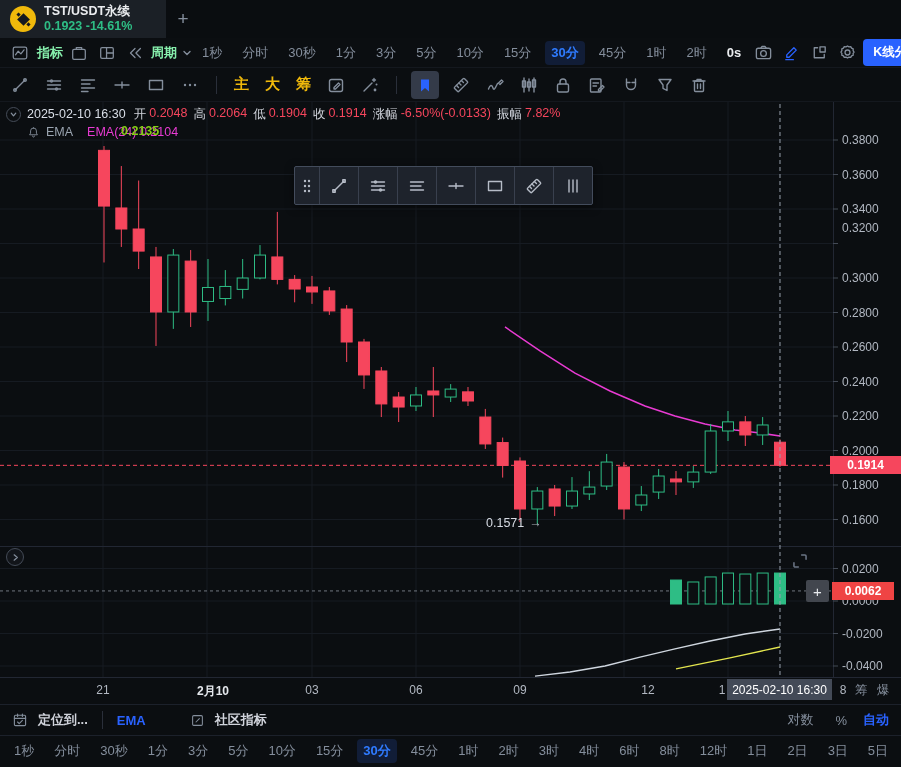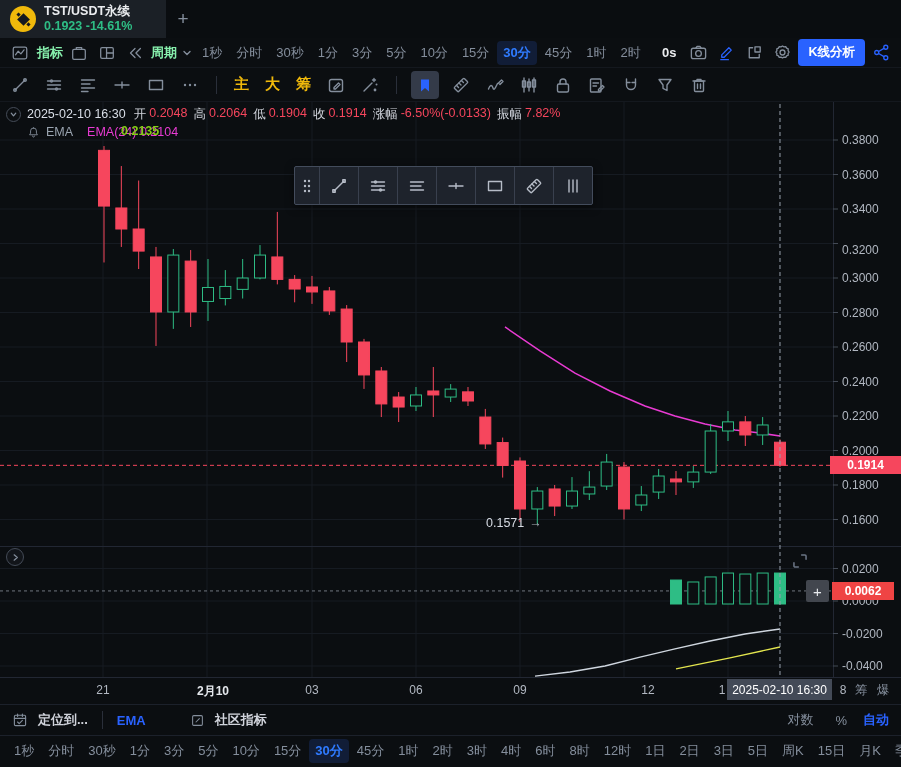--- a/index.html
+++ b/index.html
@@ -21,21 +21,21 @@
   .toolbar2 { height:34px; display:flex; align-items:center; padding:0 8px; gap:10px; border-bottom:1px solid #14181e; flex:0 0 auto; }
   .tlabel { font-size:13px; color:#86efac; font-weight:700; white-space:nowrap; }
   .muted { color:#848e9c; }
   .ibtn { display:flex; align-items:center; justify-content:center; min-width:24px; height:24px; color:#848e9c; cursor:pointer; border-radius:4px; }
   .ibtn.blue { color:#2962ff; }
   .ibtn.sel { background:#343b49; color:#2962ff; width:28px; height:28px; }
   .ic { stroke:currentColor; fill:none; stroke-width:1.4; stroke-linecap:round; stroke-linejoin:round; }
   .icf { fill:currentColor; stroke:none; }
   .vdiv { width:1px; height:18px; background:#2a2f3a; margin:0 4px; flex:0 0 auto; }
   .group { display:flex; align-items:center; gap:5px; cursor:pointer; }
-  #top-intervals, #bottom-intervals { display:flex; align-items:center; gap:2px;justify-content:center; }
+  #top-intervals, #bottom-intervals { display:flex; align-items:center; gap:8px;justify-content:center; }
   .int-btn { padding:3px 6px; border-radius:4px; color:#848e9c; font-size:13px; cursor:pointer; white-space:nowrap; }
   .int-btn.active { color:#2f7bff; background:rgba(47,109,255,.16); font-weight:700; }
   .spacer { flex:1; }
   .countdown { font-size:13px; font-weight:700; color:#eaecef; margin:0 6px; }
   .kline-btn { background:#2962ff; color:#fff; font-size:12.5px; font-weight:700; border:none; border-radius:4px; padding:5px 10px; cursor:pointer; white-space:nowrap; }
   .glyph-btn { color:#f0b90b; font-size:15px; font-weight:700; cursor:pointer; padding:0 3px; white-space:nowrap; }
 
   
   .chart { position:relative; height:602px; flex:0 0 auto; background:#0b0e11; }
   #chart-svg { position:absolute; left:0; top:0; }
@@ -455,21 +455,21 @@
         <line x1="833" y1="466.5" x2="838" y2="466.5" stroke="#434a55"></line>
         <line x1="833" y1="499" x2="838" y2="499" stroke="#434a55"></line>
         <line x1="833" y1="531.5" x2="838" y2="531.5" stroke="#434a55"></line>
         <line x1="833" y1="564" x2="838" y2="564" stroke="#434a55"></line>
       </svg>
 
     <div id="yaxis">
         <span class="axis-label" style="left: 9px; top: 31px;">0.3800</span>
         <span class="axis-label" style="left: 9px; top: 65.5px;">0.3600</span>
         <span class="axis-label" style="left: 9px; top: 100px;">0.3400</span>
-        <span class="axis-label" style="left: 9px; top: 141px;">0.3200</span>
+        <span class="axis-label" style="left: 9px; top: 119px;">0.3200</span>
         <span class="axis-label" style="left: 9px; top: 169px;">0.3000</span>
         <span class="axis-label" style="left: 9px; top: 203.5px;">0.2800</span>
         <span class="axis-label" style="left: 9px; top: 238px;">0.2600</span>
         <span class="axis-label" style="left: 9px; top: 272.5px;">0.2400</span>
         <span class="axis-label" style="left: 9px; top: 307px;">0.2200</span>
         <span class="axis-label" style="left: 9px; top: 341.5px;">0.2000</span>
         <span class="axis-label" style="left: 9px; top: 376px;">0.1800</span>
         <span class="axis-label" style="left: 9px; top: 410.5px;">0.1600</span>
         <span class="axis-label" style="left: 9px; top: 459.5px;">0.0200</span>
         <span class="axis-label" style="left: 9px; top: 492px;">0.0000</span>

